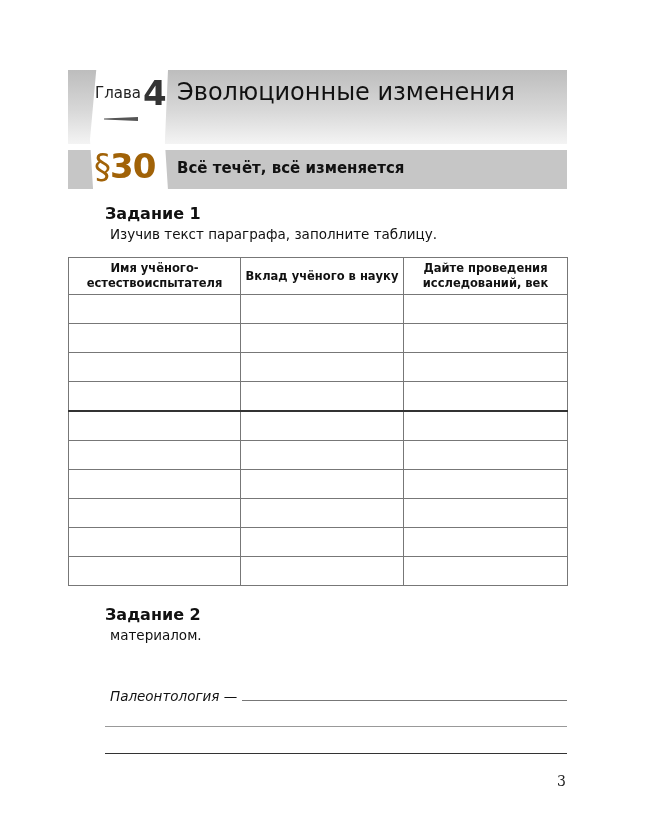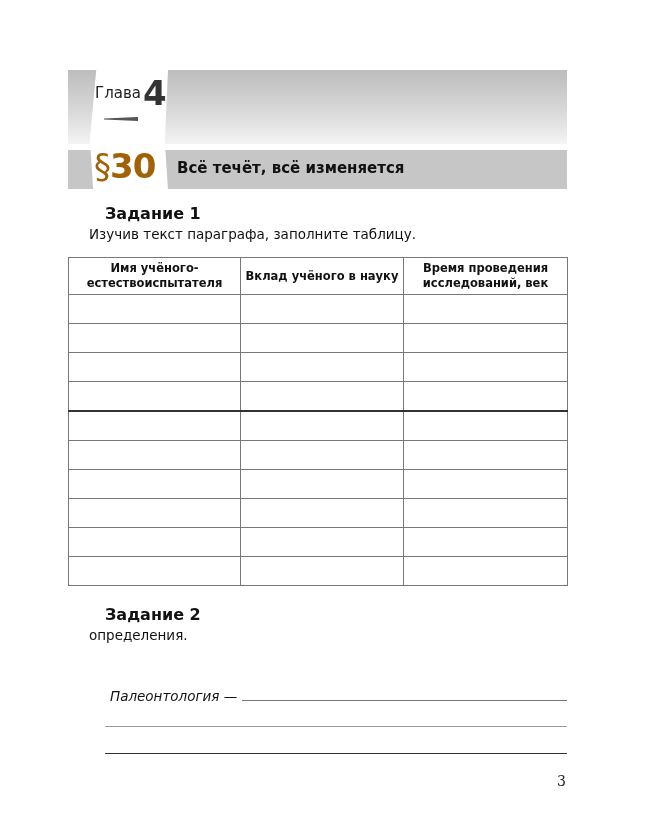--- a/index.html
+++ b/index.html
@@ -12,41 +12,42 @@
     clip-path:polygon(8% 0,100% 0,96% 60%,100% 100%,4% 100%,0 58%); }
   .chapter-word { position:absolute; left:95px; top:84px; font-size:15px; color:#222; }
   .chapter-num { position:absolute; left:143px; top:73px; font-size:34px; font-weight:bold; color:#333; }
   .chapter-dash { position:absolute; left:104px; top:117px; width:34px; height:4px; background:#555;
     clip-path:polygon(0 40%,100% 0,100% 100%,0 60%); }
   .section-num { position:absolute; left:94px; top:146px; font-size:34px; font-weight:bold; color:#a16207; letter-spacing:-1px; }
   .section-num .sign { font-weight:normal; }
   .chapter-title { position:absolute; left:177px; top:78px; font-size:24px; line-height:28px; color:#111; }
   .section-title { position:absolute; left:177px; top:159px; font-size:15px; font-weight:bold; color:#111; }
   .task-title { position:absolute; left:105px; font-size:16px; font-weight:bold; color:#111; }
-  .task-text { position:absolute; left:89px; font-size:13.5px; line-height:17px; color:#111; width:465px; }
+  .task-text { position:absolute; left:110px; font-size:13.5px; line-height:17px; color:#111; width:465px; }
   table.fill { position:absolute; left:68px; top:257px; width:499px; border-collapse:collapse; table-layout:fixed; }
   table.fill th, table.fill td { border:1px solid #777; padding:0; }
   table.fill th { height:36px; font-size:11.5px; font-weight:bold; line-height:15px; text-align:center; color:#111; }
   table.fill td { height:28px; }
   table.fill tr.thick td { border-top:2px solid #333; }
   .term { position:absolute; left:110px; top:688px; font-size:13.5px; font-style:italic; color:#111; }
   .line { position:absolute; height:1px; background:#555; }
   .page-num { position:absolute; left:557px; top:773px; font-family:"DejaVu Serif", serif; font-size:14px; color:#222; }
 </style>
 </head>
 <body>
 
 <div class="header-band"></div>
 <div class="section-band"></div>
 <div class="tag-card"></div>
 <div class="chapter-word">Глава</div>
 <div class="chapter-num">4</div>
 <div class="chapter-dash"></div>
 <div class="section-num"><span class="sign">§</span><span>30</span></div>
 <div class="chapter-title">
+  <div>Эволюционные изменения</div>
 </div>
 <div class="section-title">Всё течёт, всё изменяется</div>
 
 <div class="task-title" style="top:204px;">Задание 1</div>
 <div class="task-text" style="top:226px;">Изучив текст параграфа, заполните таблицу.</div>
 
 <table class="fill">
   <colgroup>
       <col style="width:172px">
       <col style="width:163px">
@@ -55,21 +56,21 @@
   <tbody>
       <tr>
     <th>
           <div>Имя учёного-</div>
           <div>естествоиспытателя</div>
         </th>
     <th>
           <div>Вклад учёного в науку</div>
         </th>
     <th>
-          <div>Время проведения</div>
+          <div>Дайте проведения</div>
           <div>исследований, век</div>
         </th>
   </tr>
   <tr>
         <td></td>
         <td></td>
         <td></td>
       </tr>
   <tr>
         <td></td>
@@ -114,21 +115,21 @@
   <tr>
         <td></td>
         <td></td>
         <td></td>
       </tr>
 </tbody>
   </table>
 
 <div class="task-title" style="top:605px;">Задание 2</div>
 <div class="task-text" style="top:627px;">
-  <div>определения.</div>
+  <div>материалом.</div>
 </div>
 
 <div class="term">Палеонтология —</div>
 <div class="line" style="left:242px; top:700px; width:325px; background:#777;"></div>
 <div class="line" style="left:105px; top:726px; width:462px; background:#999;"></div>
 <div class="line" style="left:105px; top:753px; width:462px; background:#333;"></div>
 
 <div class="page-num">3</div>
 
 </body></html>

